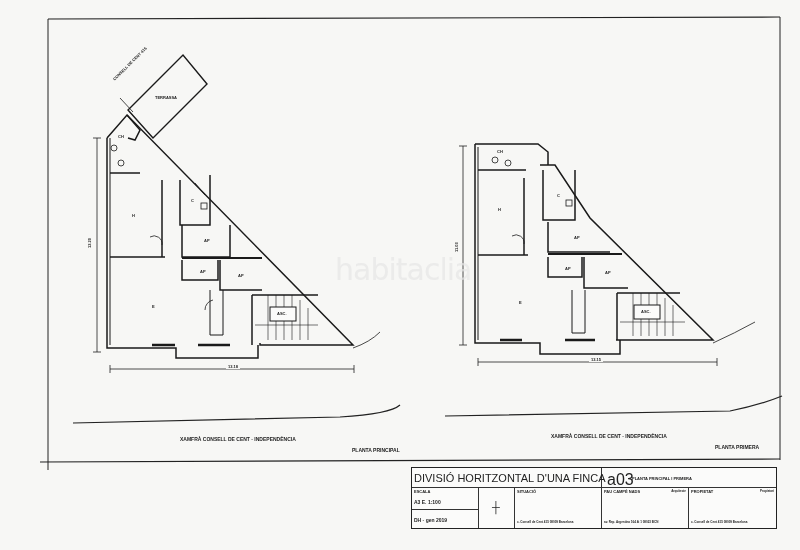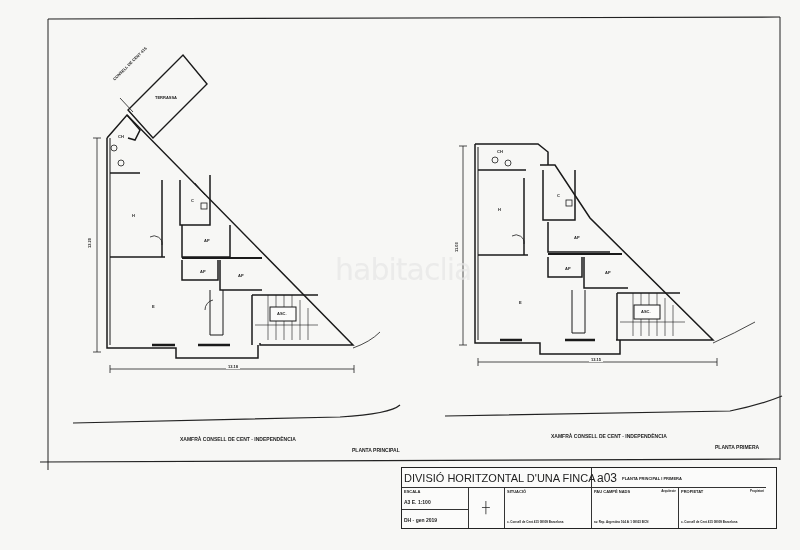--- a/index.html
+++ b/index.html
@@ -5,21 +5,21 @@
   html, body { margin:0; padding:0; }
   body { width:800px; height:550px; background:#f7f7f5; position:relative; overflow:hidden; font-family:"Liberation Sans", sans-serif; color:#111; }
   #sheet { position:absolute; left:0; top:0; width:800px; height:550px; }
   .lbl { position:absolute; font-family:"Liberation Sans", sans-serif; font-weight:bold; color:#222; white-space:nowrap; }
   .tiny { font-size:4px; }
   .small { font-size:5px; }
   .watermark { position:absolute; left:335px; top:252px; font-size:30px; color:rgba(230,230,230,0.7); font-family:"DejaVu Sans", sans-serif; letter-spacing:-1px;text-align:center; }
   .tb { position:absolute; border:1.5px solid #222; background:#fbfbfa; }
   .tb-cell { position:absolute; border-right:1px solid #333; border-bottom:1px solid #333; box-sizing:border-box; }
   .tb-title { font-size:11px; font-weight:normal; letter-spacing:0px; }
-  .tb-code { font-size:12px; }
+  .tb-code { font-size:16px; }
   .tb-sub { font-size:4px; font-weight:bold; }
 </style>
 </head>
 <body>
 
 <svg id="sheet" width="800" height="550" viewBox="0 0 800 550" xmlns="http://www.w3.org/2000/svg">
 
   <g stroke="#222" fill="none">
     <line x1="48" y1="19" x2="780" y2="17" stroke-width="1.2"></line>
     <line x1="48" y1="19" x2="48" y2="470" stroke-width="1"></line>
@@ -154,21 +154,21 @@
 <div class="lbl tiny" style="left:574px;top:235px;">AP</div>
 <div class="lbl tiny" style="left:565px;top:266px;">AP</div>
 <div class="lbl tiny" style="left:605px;top:270px;">AP</div>
 <div class="lbl tiny" style="left:519px;top:300px;">E</div>
 <div class="lbl tiny" style="left:641px;top:309px;">ASC.</div>
 <div class="lbl tiny" style="left:454px;top:252px;transform:rotate(-90deg);transform-origin:left top;">11.03</div>
 <div class="lbl tiny" style="left:589px;top:357px;background:#f7f7f5;padding:0 2px;">13.15</div>
 <div class="lbl small" style="left:551px;top:433px;">XAMFRÀ CONSELL DE CENT - INDEPENDÈNCIA</div>
 <div class="lbl small" style="left:715px;top:444px;">PLANTA PRIMERA</div>
 
-<div class="tb" style="left:401px;top:467px;width:364px;height:60px;padding-left:10px;">
+<div class="tb" style="left:411px;top:467px;width:364px;height:60px;">
   <div class="tb-cell" style="left:0;top:0;width:190px;height:20px;">
     <span class="lbl tb-title" style="left:2px;top:4px;">DIVISIÓ HORITZONTAL D'UNA FINCA</span>
   </div>
   <div class="tb-cell" style="left:190px;top:0;width:174px;height:20px;border-right:none;">
     <span class="lbl tb-code" style="left:5px;top:3px;font-weight:normal;">a03</span>
     <span class="lbl tb-sub" style="left:30px;top:8px;">PLANTA PRINCIPAL I PRIMERA</span>
   </div>
   <div class="tb-cell" style="left:0;top:20px;width:67px;height:22px;">
     <span class="lbl tb-sub" style="left:2px;top:1px;">ESCALA</span>
     <span class="lbl" style="left:2px;top:11px;font-size:5px;">A3 E. 1:100</span>

